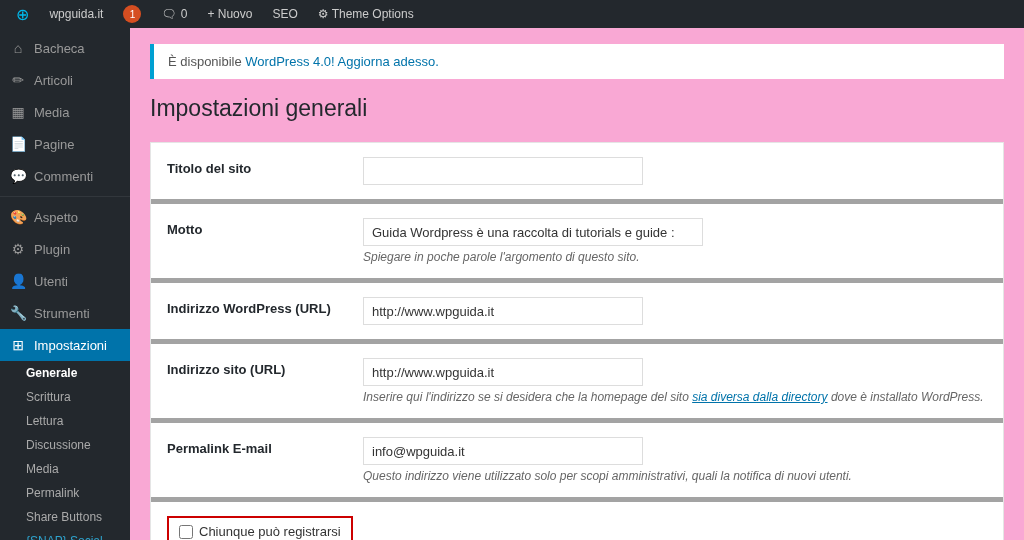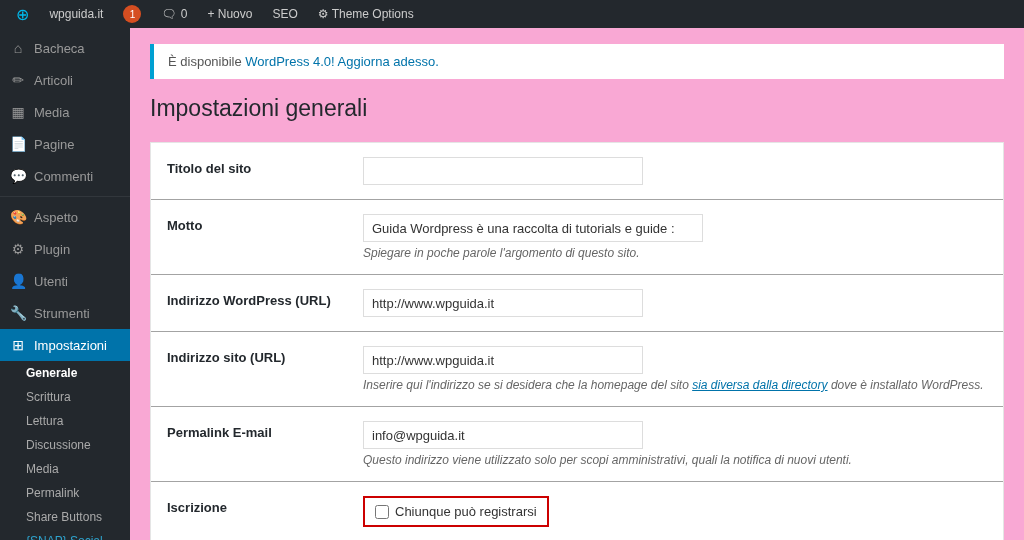--- a/index.html
+++ b/index.html
@@ -98,21 +98,21 @@
     .settings-form {
       background: #fff;
       border: 1px solid #e5e5e5;
       padding: 0;
       width: 100%;
     }
     .form-row {
       display: flex;
       align-items: flex-start;
       padding: 14px 16px;
-      border-bottom: 1px solid #a3a3a3;
+      border-bottom: 5px solid #a3a3a3;
       gap: 16px;
     }
     .form-row:last-child { border-bottom: none; }
     .form-label {
       width: 180px;
       flex-shrink: 0;
       font-weight: 600;
       color: #23282d;
       padding-top: 4px;
       font-size: 13px;
@@ -281,21 +281,20 @@
 
       <div class="form-row">
         <div class="form-label">Permalink E-mail</div>
         <div class="form-content">
           <input type="text" class="form-input" value="info@wpguida.it" style="">
           <div class="form-description">Questo indirizzo viene utilizzato solo per scopi amministrativi, quali la notifica di nuovi utenti.</div>
         </div>
       </div>
 
       <div class="form-row">
-        <div class="form-label">Iscrizione</div>
         <div class="form-content">
           <div class="checkbox-wrapper">
             <input type="checkbox" id="chiunque" style="">
             <label for="chiunque">Chiunque può registrarsi</label>
           </div>
         </div>
       </div>
 
     </div>
   </div>

